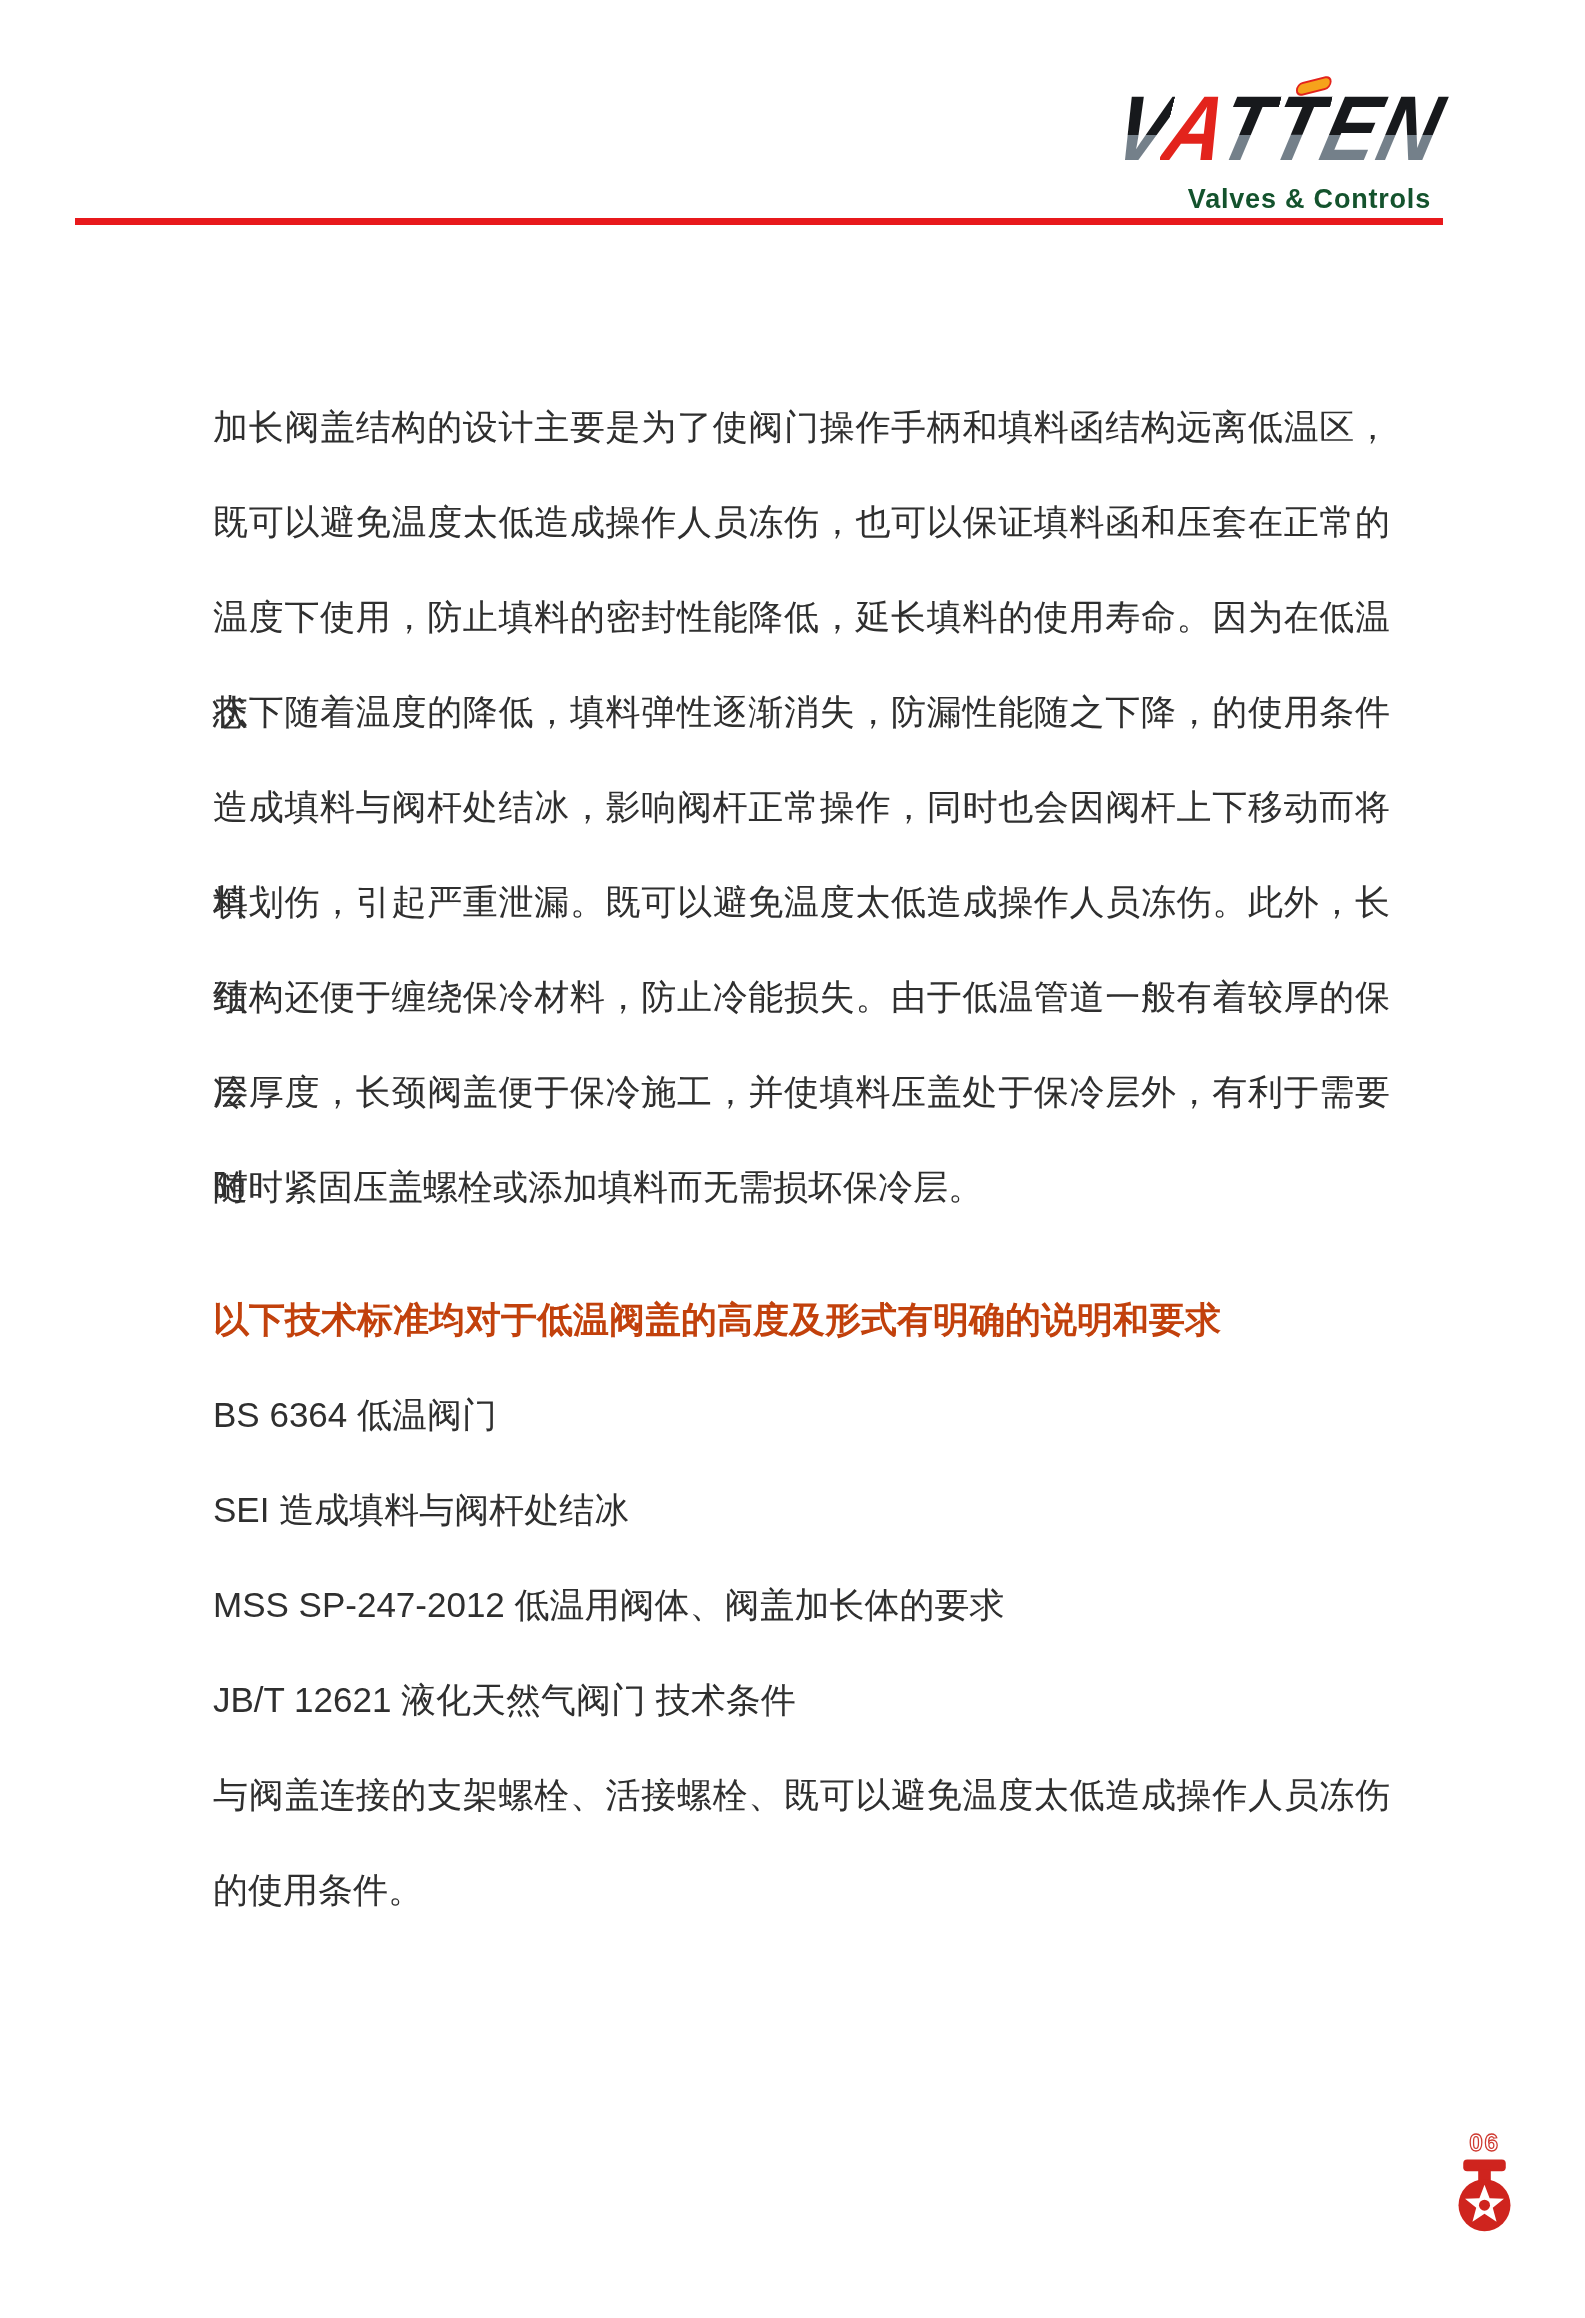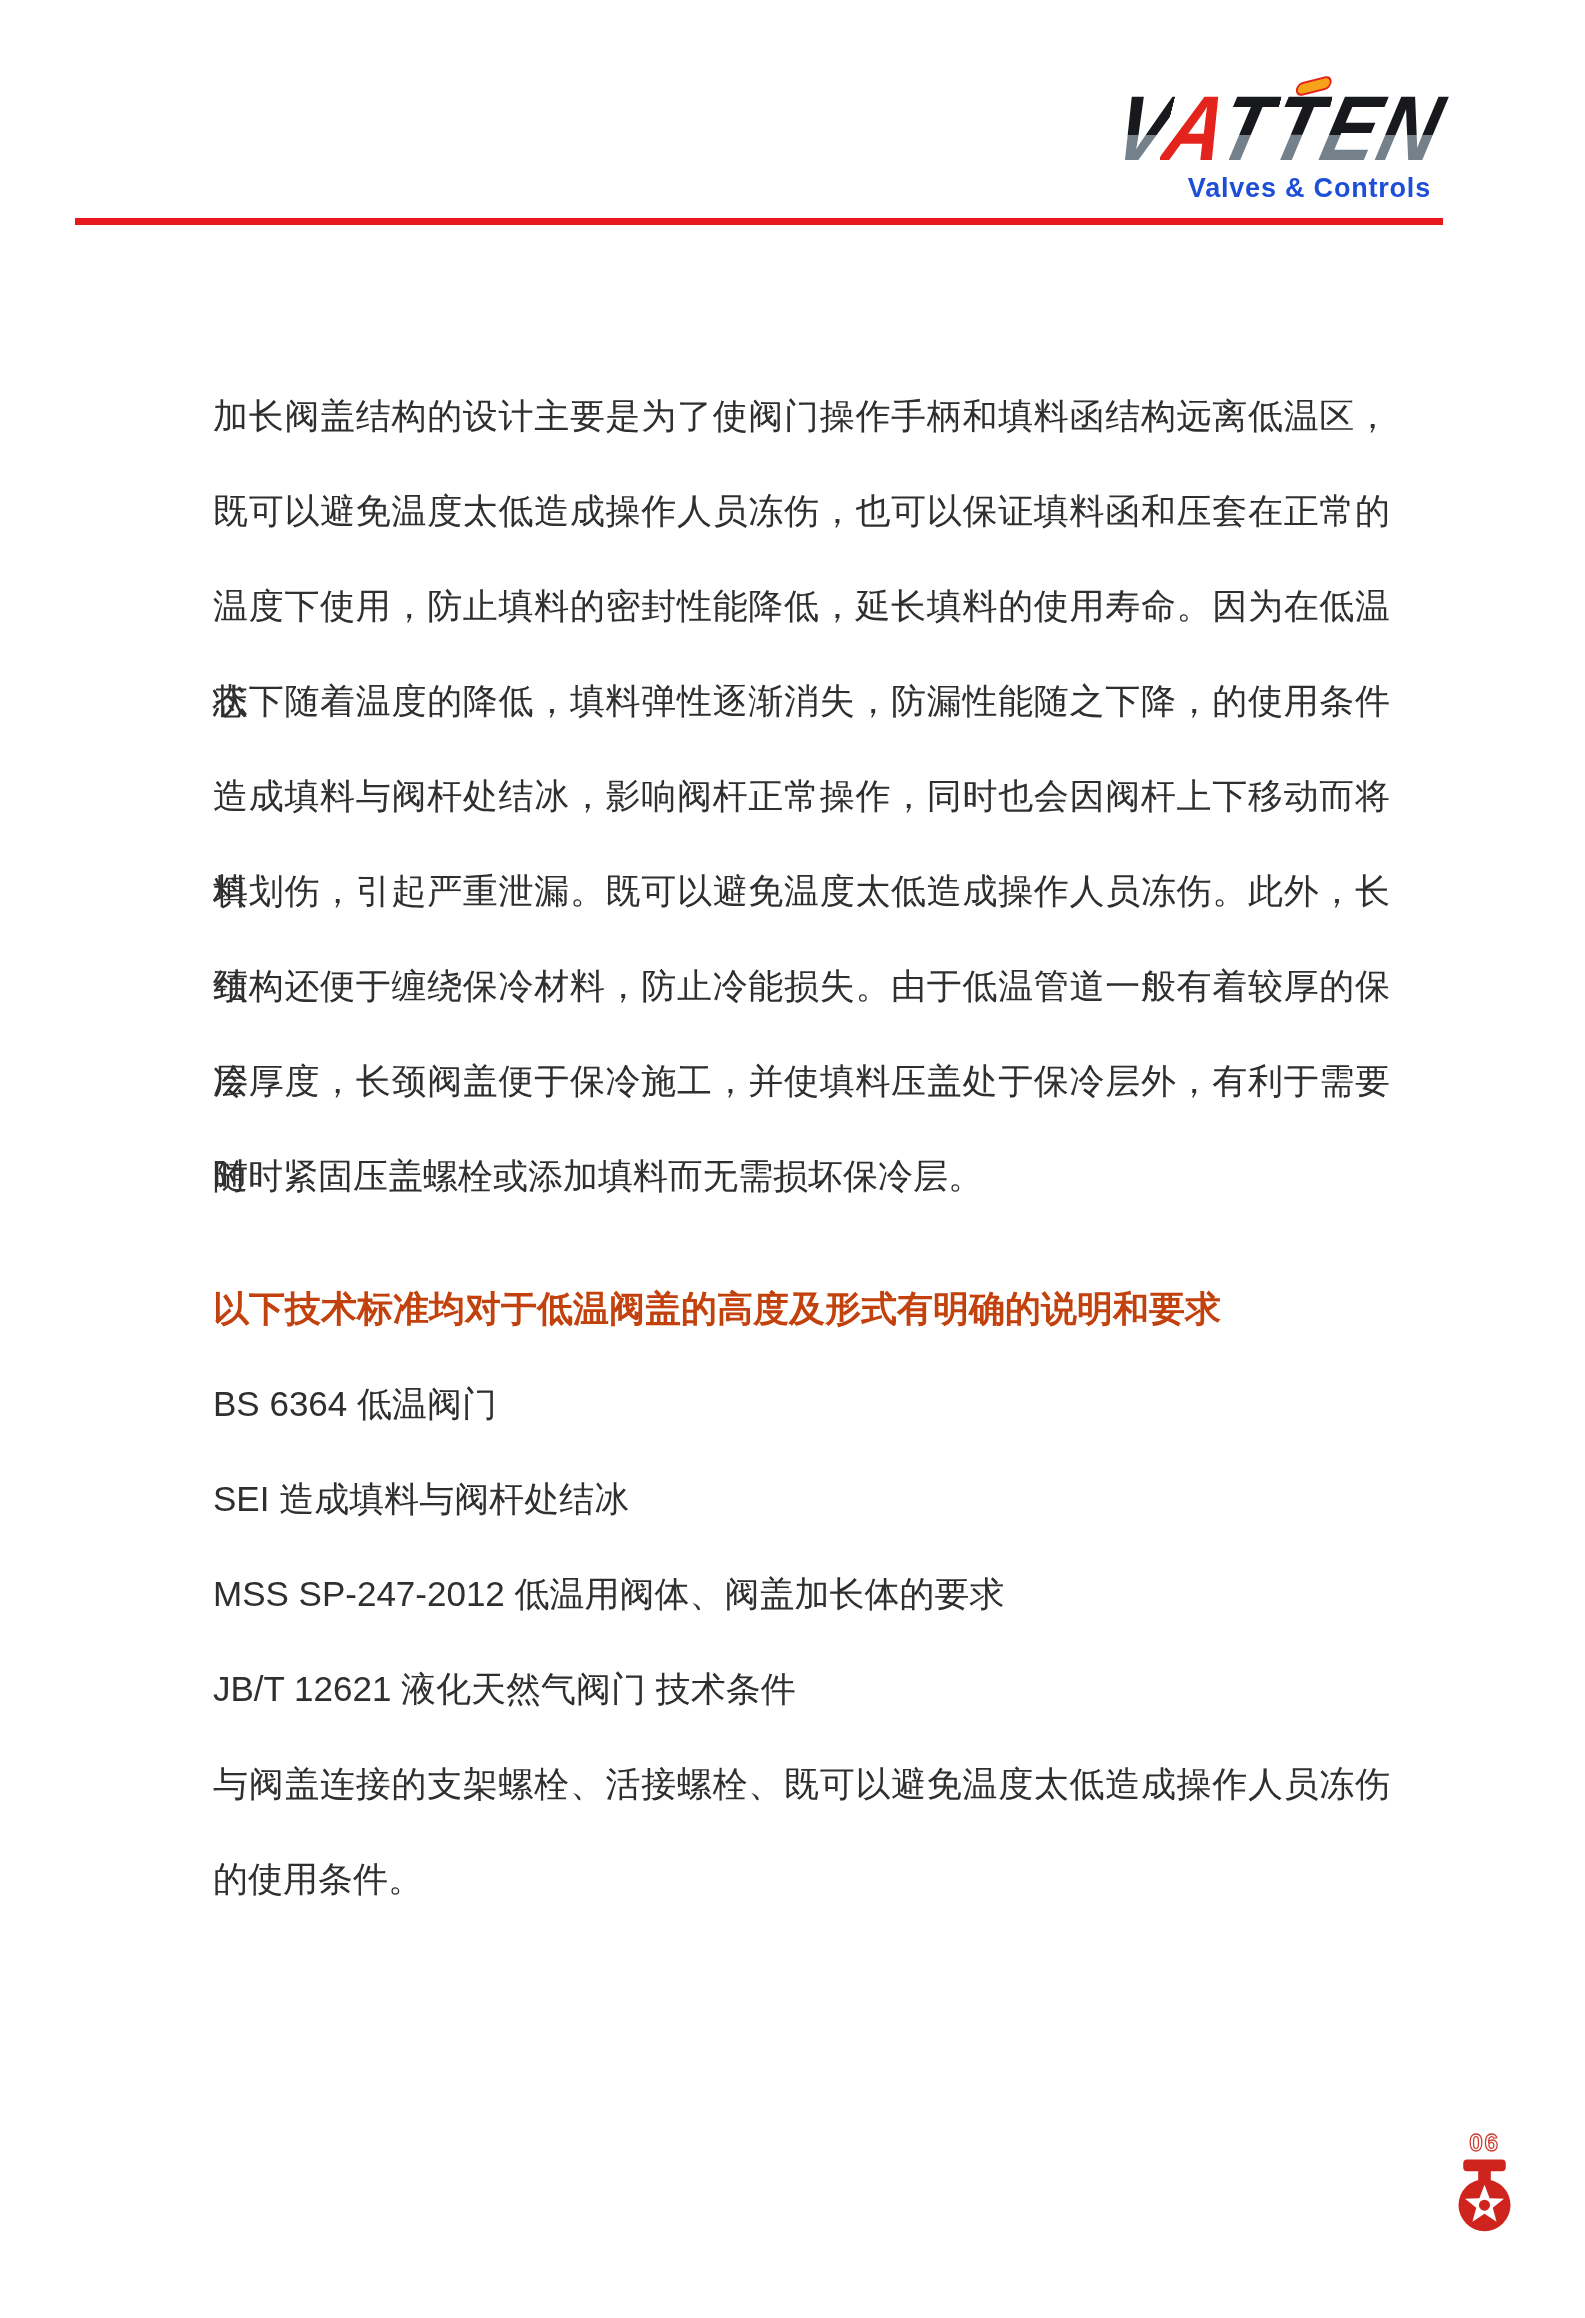--- a/index.html
+++ b/index.html
@@ -29,32 +29,32 @@
     background:linear-gradient(180deg,#e3231c 0%,#e3231c 100%);
     -webkit-background-clip:text;background-clip:text;color:transparent;
   }
   .logo-pill{
     position:absolute;top:-4.7px;left:52%;
     width:35px;height:10.3px;
     background:#f6a21b;border:2.4px solid #e3231c;border-radius:8px;
     transform:rotate(-13deg);
   }
   .logo-tagline{
-    margin-top:1px;
-    font-size:27px;font-weight:bold;color:#1d4ed8;letter-spacing:0.8px;
+    margin-top:12px;
+    font-size:27px;font-weight:bold;color:#14532d;letter-spacing:0.8px;
   }
 
   .divider{
     position:absolute;left:75px;top:218px;
     width:1368px;height:7.1px;background:#e8191c;
   }
 
   
   .content{
-    position:absolute;left:213px;top:368px;width:1177px;
+    position:absolute;left:213px;top:379px;width:1177px;
     color:#2f2f2f;font-size:35px;
   }
   .line{height:95px;line-height:95px;white-space:normal;}
   .just{text-align:justify;text-align-last:justify;}
   .sec-gap{height:38px;}
   .heading{
     height:95px;line-height:95px;
     font-size:36px;font-weight:bold;color:#c2410c;
   }
 

